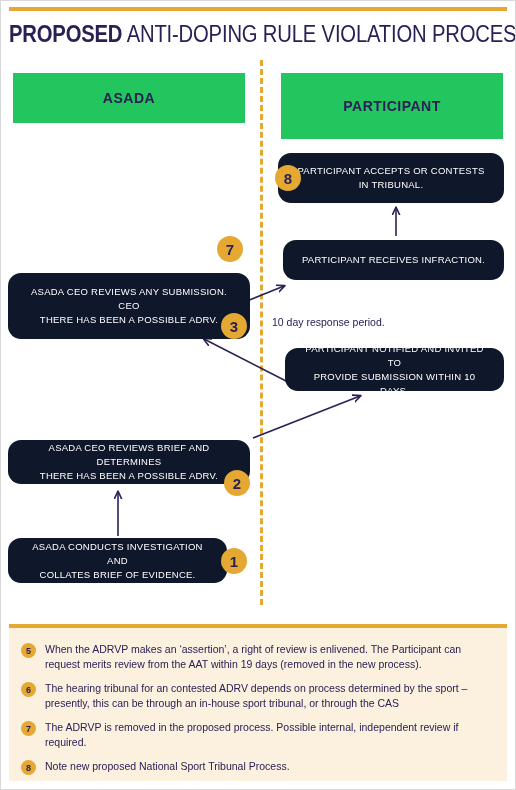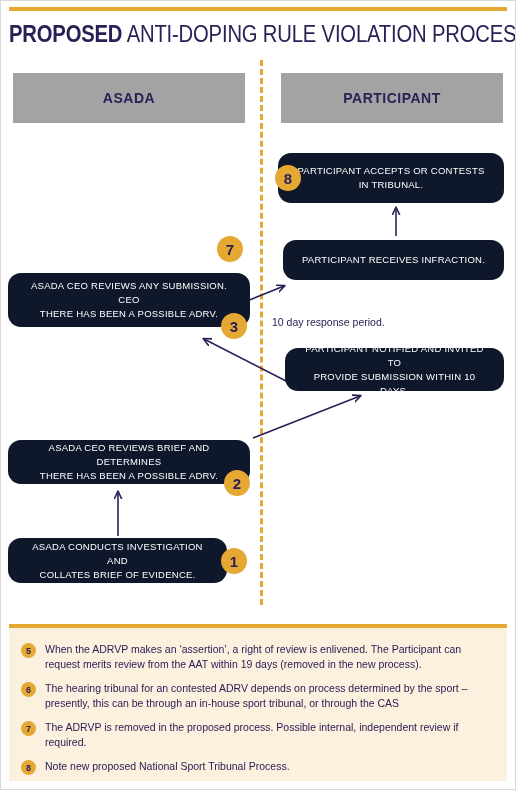--- a/index.html
+++ b/index.html
@@ -55,32 +55,32 @@
     left: 260px;
     top: 60px;
     width: 0;
     height: 545px;
     border-left: 3px dashed #E5A833;
   }
 
   
   .col-head {
     position: absolute;
-    background: #a3a3a3;
+    background: #22c55e;
     color: #2B2056;
     font-weight: bold;
     font-size: 14px;
     letter-spacing: 0.5px;
     display: flex;
     align-items: center;
     justify-content: center;
     font-family: "Liberation Sans Narrow", "Liberation Sans", sans-serif;
   }
   .col-head.asada { left: 13px;  top: 73px; width: 232px; height: 50px; }
-  .col-head.part  { left: 281px; top: 73px; width: 222px; height: 50px; }
+  .col-head.part  { left: 281px; top: 73px; width: 222px; height: 66px; }
 
   
   .box {
     position: absolute;
     background: #0f172a;
     color: #ffffff;
     border-radius: 13px;
     display: flex;
     align-items: center;
     justify-content: center;
@@ -88,21 +88,21 @@
     font-size: 9.5px;
     line-height: 14px;
     letter-spacing: 0.25px;
     padding: 4px 14px;
     box-sizing: border-box;
   }
   .box span { display: block; }
 
   .box-8  { left: 278px; top: 153px; width: 226px; height: 50px; }
   .box-7  { left: 283px; top: 240px; width: 221px; height: 40px; }
-  .box-3  { left: 8px;   top: 273px; width: 242px; height: 54px; }
+  .box-3  { left: 8px;   top: 273px; width: 242px; height: 66px; }
   .box-4  { left: 285px; top: 348px; width: 219px; height: 43px; }
   .box-2  { left: 8px;   top: 440px; width: 242px; height: 44px; }
   .box-1  { left: 8px;   top: 538px; width: 219px; height: 45px; }
 
   
   .badge {
     position: absolute;
     width: 26px;
     height: 26px;
     border-radius: 50%;

